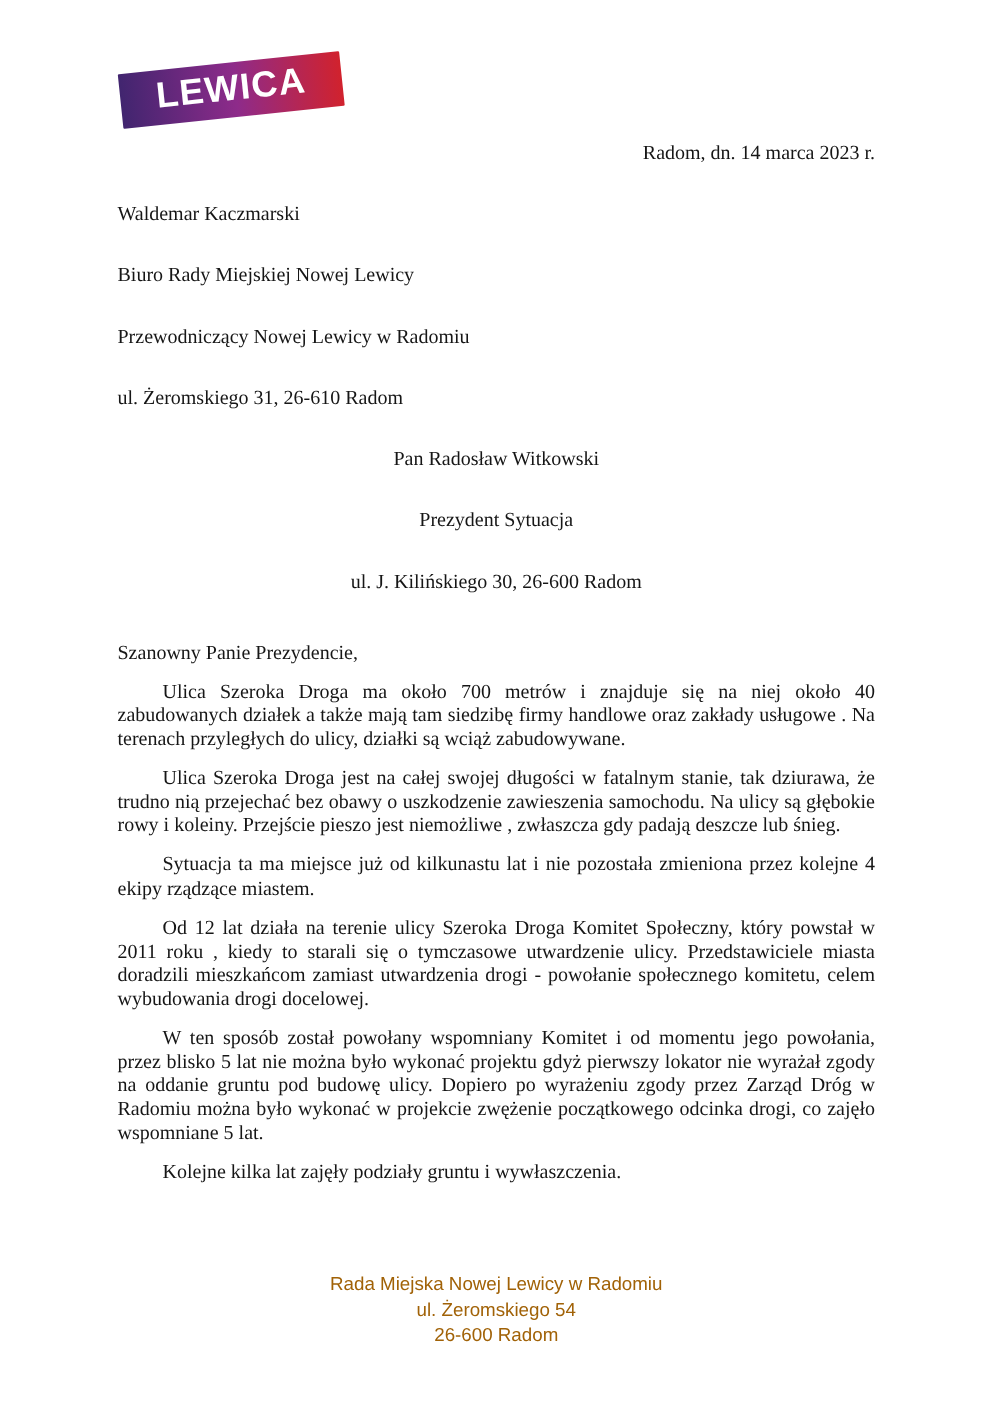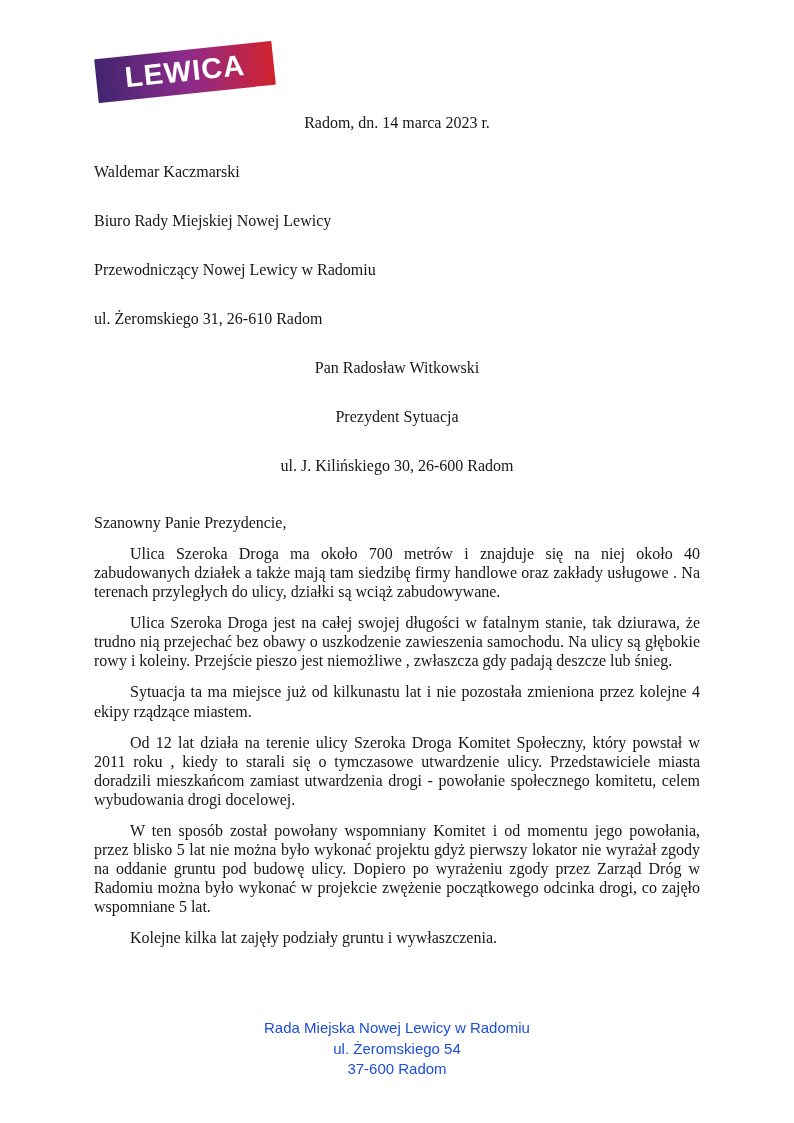--- a/index.html
+++ b/index.html
@@ -33,41 +33,41 @@
   .logo-text {
     font-family: "Liberation Sans", "DejaVu Sans", sans-serif;
     font-weight: bold;
     font-size: 29px;
     letter-spacing: 1px;
     color: #ffffff;
     line-height: 1;
     padding-bottom: 2px;
   }
   
-  .date-line { text-align: center; margin: 0; }
+  .date-line { text-align: right; margin: 0; }
   .addr-line { margin: 30px 0 0 0; }
   .recipient .addr-line { text-align: center; }
   
   .salutation { margin: 38px 0 0 0; }
   .body-para {
     margin: 12px 0 0 0;
     text-align: justify;
   }
   .body-para.first { margin-top: 14px; }
   .body-para.indent { text-indent: 36px; }
   
   .footer {
     position: absolute;
     left: 0; right: 0;
     top: 1018px;
     text-align: center;
     font-family: "Liberation Sans", "DejaVu Sans", sans-serif;
     font-size: 15px;
     line-height: 20.5px;
-    color: #1d4ed8;
+    color: #a16207;
   }
 </style>
 </head>
 <body>
 
 <div class="page">
 
   <div class="logo-row">
     <div class="logo-banner" id="logo-banner" style="background: linear-gradient(90deg, rgb(65, 37, 111) 0%, rgb(142, 43, 138) 52%, rgb(209, 34, 45) 100%);">
       <span class="logo-text">LEWICA</span>
@@ -96,16 +96,16 @@
     <p class="body-para indent">Ulica Szeroka Droga jest na całej swojej długości w fatalnym stanie, tak dziurawa, że trudno nią przejechać bez obawy o uszkodzenie zawieszenia samochodu. Na ulicy są głębokie rowy i koleiny. Przejście pieszo jest niemożliwe , zwłaszcza gdy padają deszcze lub śnieg.</p>
     <p class="body-para indent">Sytuacja ta ma miejsce już od kilkunastu lat i nie pozostała zmieniona przez kolejne 4 ekipy rządzące miastem.</p>
     <p class="body-para indent">Od 12 lat działa na terenie ulicy Szeroka Droga Komitet Społeczny, który powstał w 2011 roku , kiedy to starali się o tymczasowe utwardzenie ulicy. Przedstawiciele miasta doradzili mieszkańcom zamiast utwardzenia drogi - powołanie społecznego komitetu, celem wybudowania drogi docelowej.</p>
     <p class="body-para indent">W ten sposób został powołany wspomniany Komitet i od momentu jego powołania, przez blisko 5 lat nie można było wykonać projektu gdyż pierwszy lokator nie wyrażał zgody na oddanie gruntu pod budowę ulicy. Dopiero po wyrażeniu zgody przez Zarząd Dróg w Radomiu można było wykonać w projekcie zwężenie początkowego odcinka drogi, co zajęło wspomniane 5 lat.</p>
     <p class="body-para indent">Kolejne kilka lat zajęły podziały gruntu i wywłaszczenia.</p>
   </div>
 
   <div class="footer">
     <div>Rada Miejska Nowej Lewicy w Radomiu</div>
     <div>ul. Żeromskiego 54</div>
-    <div>37-600 Radom</div>
+    <div>26-600 Radom</div>
   </div>
 
 </div>
 
 </body></html>

